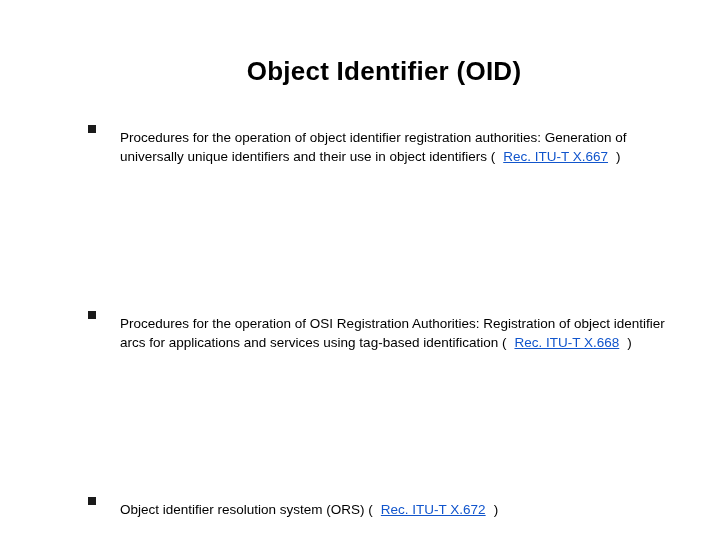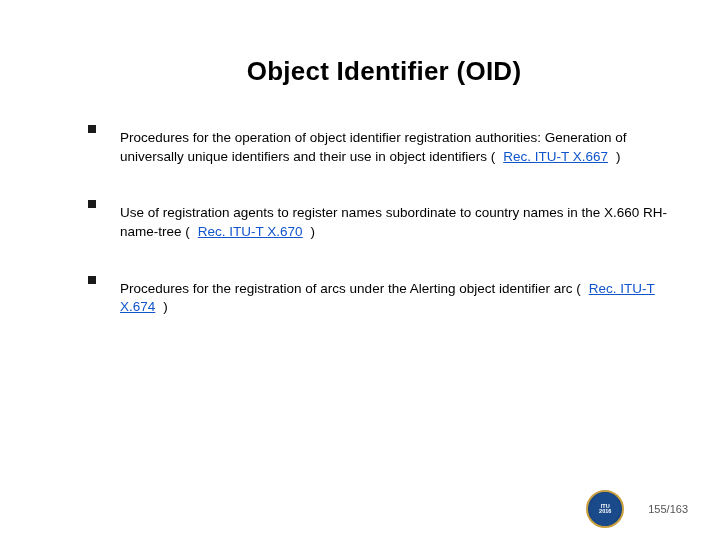--- a/index.html
+++ b/index.html
@@ -26,20 +26,21 @@
       font-weight: bold;
       margin-bottom: 18px;
       color: #000;
       letter-spacing: 0.01em;
     }
     .content {
       flex: 1;
       display: flex;
       flex-direction: column;
       gap: 6px;
+      justify-content: space-between;
     }
     .bullet {
       display: flex;
       align-items: flex-start;
       gap: 8px;
       line-height: 1.38;
       font-size: 13.5px;
     }
     .bullet-square {
       flex-shrink: 0;
@@ -102,29 +103,21 @@
 <div class="slide">
   <h1>Object Identifier (OID)</h1>
 
   <div class="content">
   <div class="bullet">
         <div class="bullet-square"></div>
         <span class="bullet-text">Procedures for the operation of object identifier registration authorities: Generation of universally unique identifiers and their use in object identifiers (<a class="ref" href="#X667">Rec. ITU-T X.667</a>)</span>
       </div>
       <div class="bullet">
         <div class="bullet-square"></div>
-        <span class="bullet-text">Use of registration agents to register names subordinate to country names in the X.660 RH-name-tree (<a class="ref" href="#X670">Rec. ITU-T X.670</a>)</span>
+        <span class="bullet-text">Procedures for the operation of OSI Registration Authorities: Registration of object identifier arcs for applications and services using tag-based identification (<a class="ref" href="#X668">Rec. ITU-T X.668</a>)</span>
       </div>
       <div class="bullet">
         <div class="bullet-square"></div>
-        <span class="bullet-text">Procedures for the registration of arcs under the Alerting object identifier arc (<a class="ref" href="#X674">Rec. ITU-T X.674</a>)</span>
+        <span class="bullet-text">Object identifier resolution system (ORS) (<a class="ref" href="#X672">Rec. ITU-T X.672</a>)</span>
       </div>
     </div>
 
-  <div class="footer">
-    <div class="logo-circle">
-      <div class="logo-circle-inner">
-        <div class="logo-text-itu">ITU<br>2016</div>
-      </div>
-    </div>
-    <span class="page-num">155/163</span>
-  </div>
 </div>
 
 </body></html>

